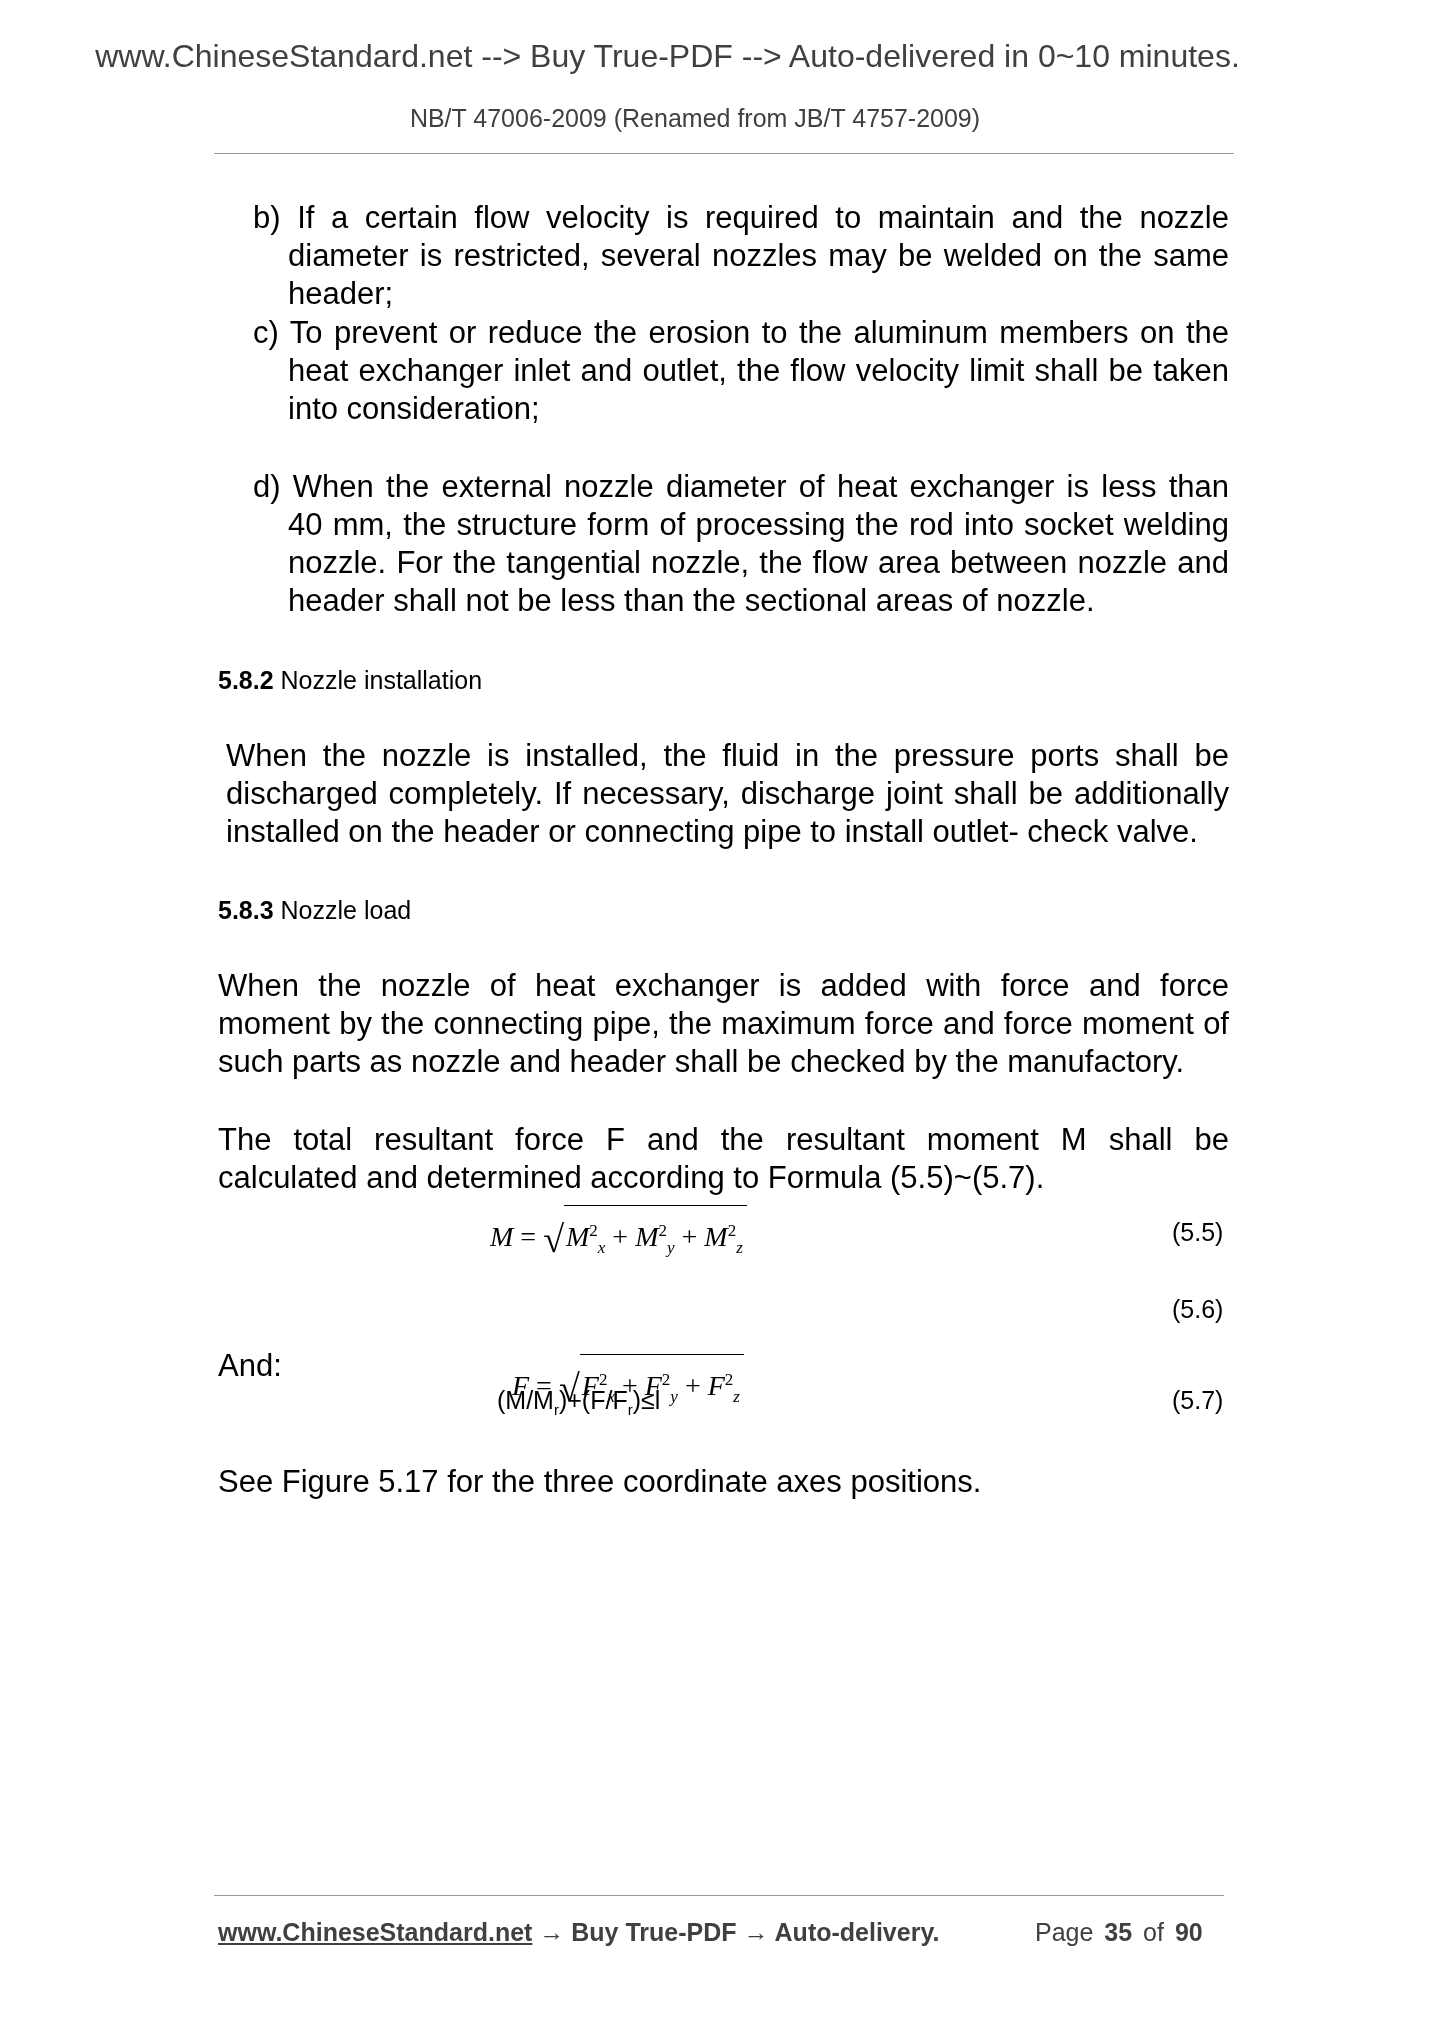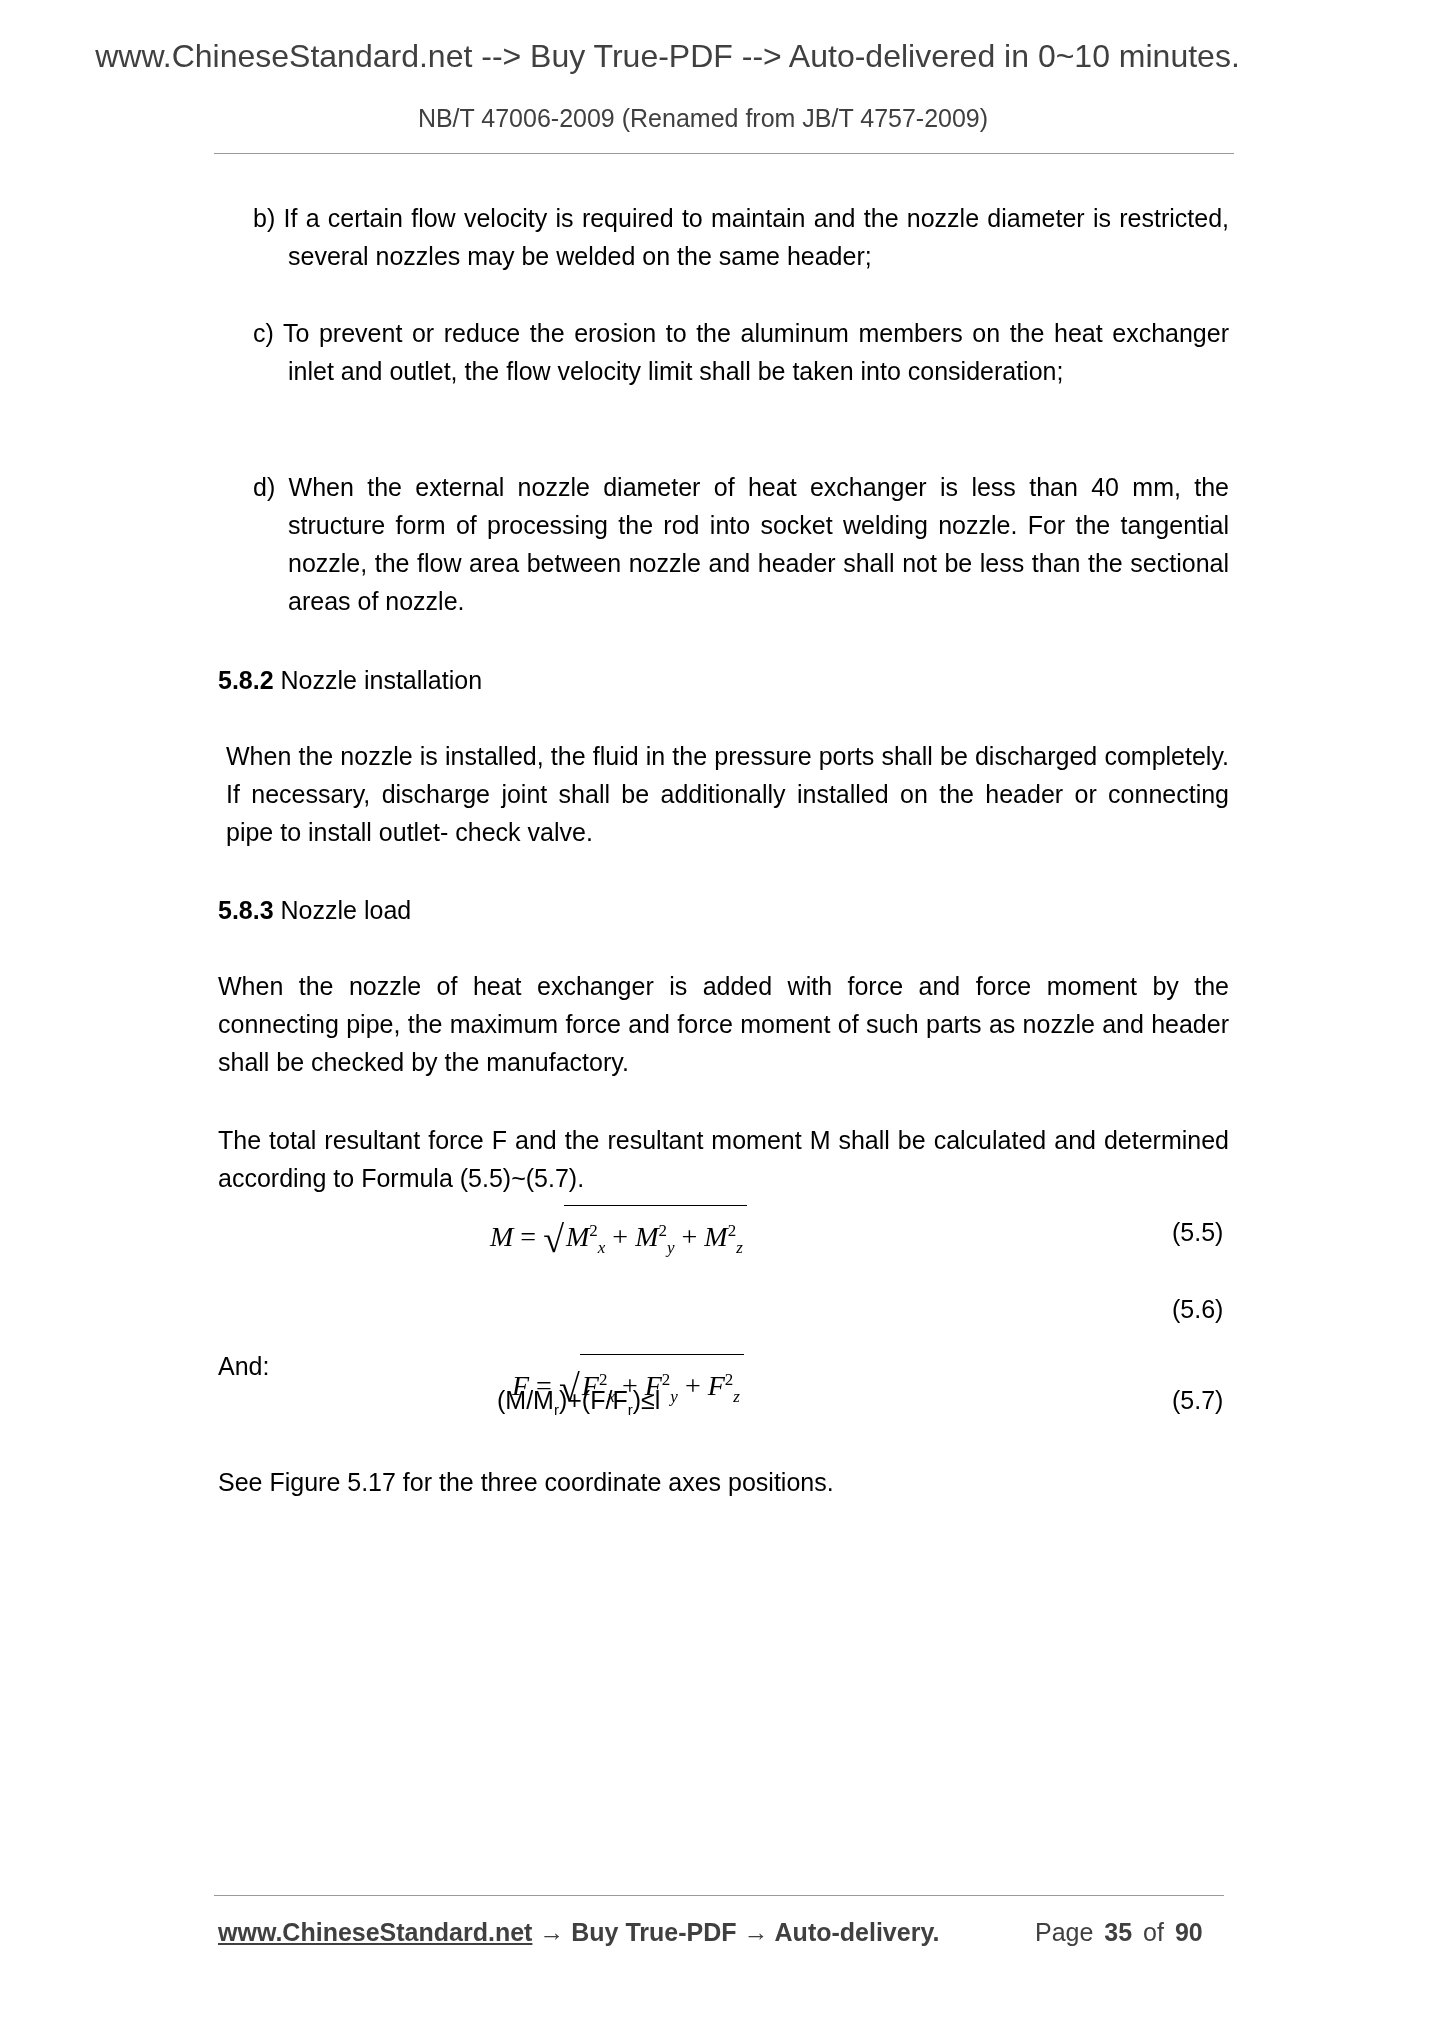--- a/index.html
+++ b/index.html
@@ -1,24 +1,24 @@
 <!DOCTYPE html>
 <html><head>
 <meta charset="utf-8">
 <style>
   html, body { margin: 0; padding: 0; background: #ffffff; }
   body { width: 1445px; height: 2044px; position: relative; overflow: hidden;
          font-family: "Liberation Sans", sans-serif; color: #000; }
   .banner { position: absolute; left: 0; width: 1335px; text-align: center; top: 38px;
             font-size: 32px; color: #404040; letter-spacing: 0; }
-  .subtitle { position: absolute; left: 8px; width: 1390px; text-align: center; top: 104px;
+  .subtitle { position: absolute; left: 0; width: 1390px; text-align: center; top: 104px;
               font-size: 25px; color: #404040; }
   .rule-top { position: absolute; left: 214px; width: 1020px; top: 153px; height: 0;
               border-top: 1.5px solid #9a9a9a; }
-  .p { position: absolute; font-size: 25px; line-height: 38px; text-align: justify;
+  .p { position: absolute; font-size: 31px; line-height: 38px; text-align: justify;
        text-align-last: left; }
   .item { left: 253px; width: 976px; padding-left: 35px; text-indent: -35px; box-sizing: border-box; }
   .heading { left: 218px; font-size: 25px; }
   .heading b { font-weight: bold; }
   .body1 { left: 226px; width: 1003px; }
   .body2 { left: 218px; width: 1011px; }
   .eq { position: absolute; font-family: "Liberation Serif", serif; font-style: italic; font-size: 28px; }
   .eq .sq { display: inline-block; border-top: 1.5px solid #000; padding: 8px 4px 0 2px; line-height: 34px; }
   .eq .rad { font-style: normal; font-size: 38px; vertical-align: -6px; }
   .eq sub, .eq sup { font-size: 17px; }

